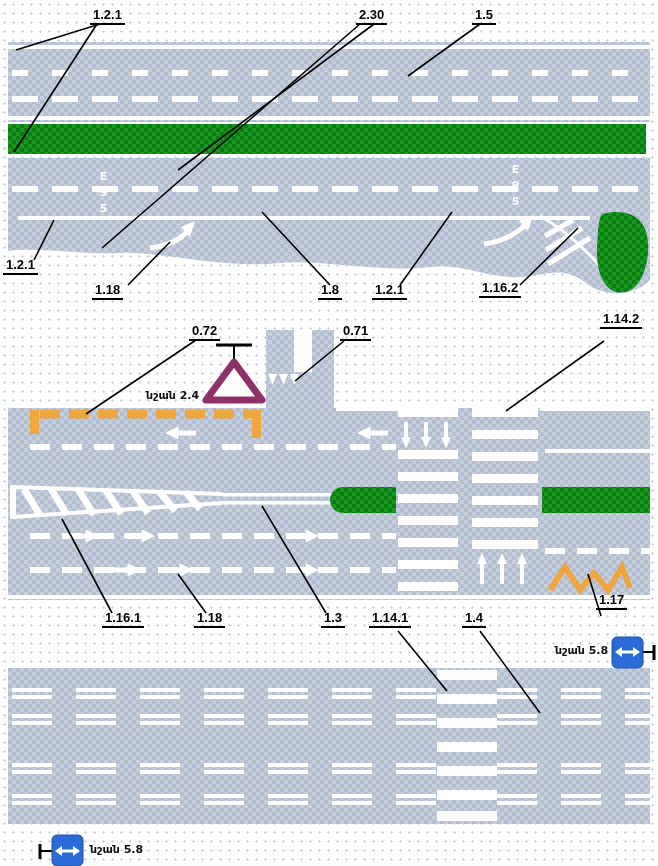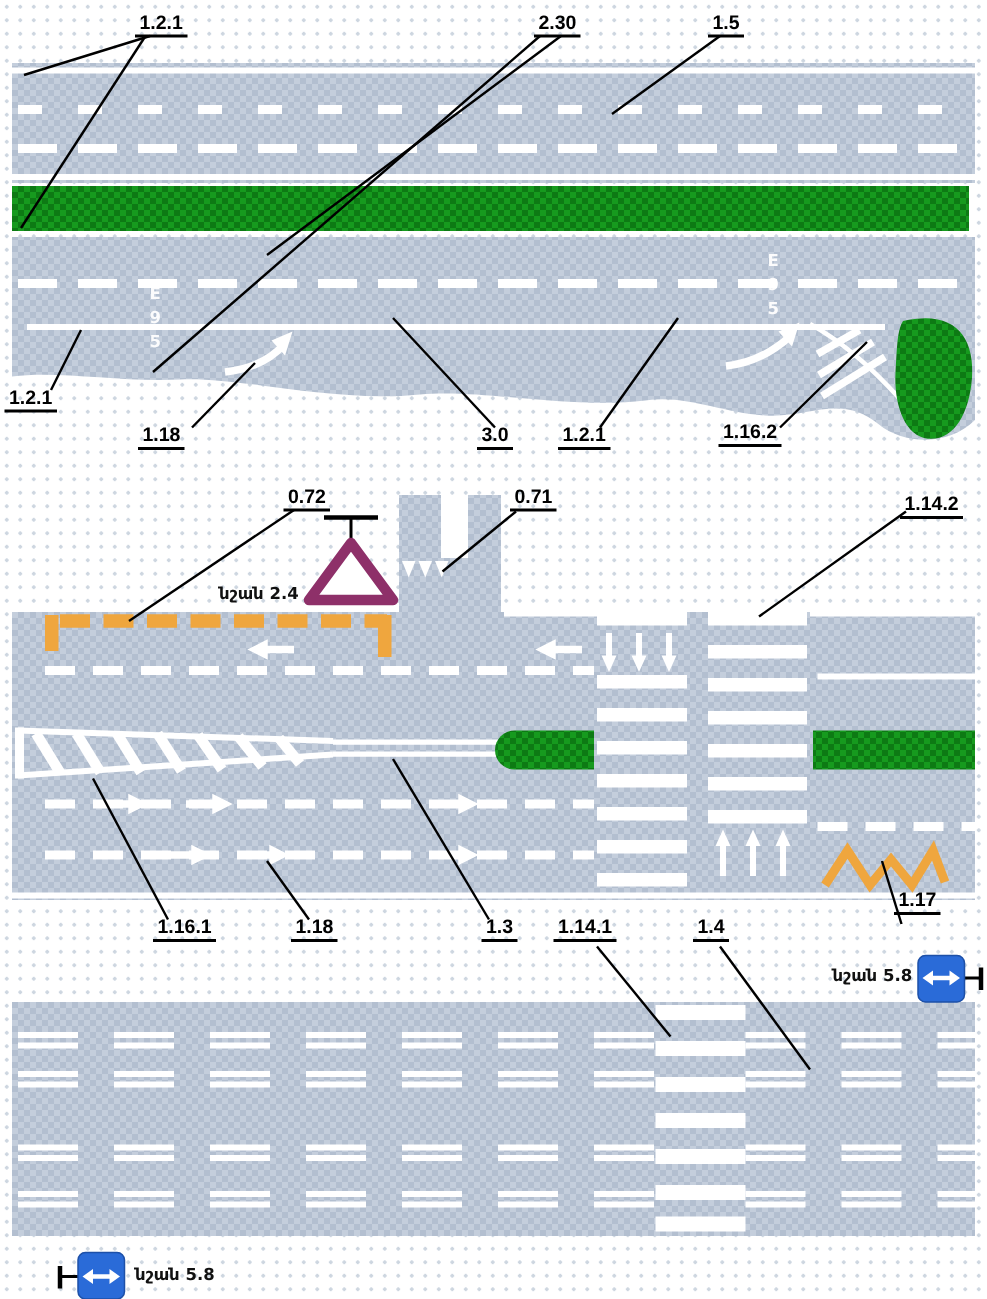--- a/index.html
+++ b/index.html
@@ -2,21 +2,20 @@
 <html><head>
 <meta charset="utf-8">
 <style>
   html,body{margin:0;padding:0;background:#fff;}
   #stage{
     position:relative;width:658px;height:866px;overflow:hidden;
     background-color:#ffffff;
     background-image:radial-gradient(#cdd6e0 1.2px, transparent 1.3px);
     background-size:9px 9px;
     font-family:"Liberation Sans", sans-serif;
-    text-align:center;
   }
   svg{position:absolute;left:0;top:0;}
   .callout{
     position:absolute;
     font:bold 13px "Liberation Sans", sans-serif;
     color:#000;
     border-bottom:2px solid #000;
     padding:0 3px 1px 3px;
     background:transparent;
     white-space:nowrap;
@@ -301,27 +300,27 @@
       <line x1="601" y1="616" x2="588" y2="574"></line>
     </g>
   </svg>
 
   <span class="callout" style="left:90px;top:8px">1.2.1</span>
   <span class="callout" style="left:356px;top:8px">2.30</span>
   <span class="callout" style="left:472px;top:8px">1.5</span>
 
   <span class="callout" style="left:3px;top:258px">1.2.1</span>
   <span class="callout" style="left:92px;top:283px">1.18</span>
-  <span class="callout" style="left:318px;top:283px">3.0</span>
+  <span class="callout" style="left:318px;top:283px">1.8</span>
   <span class="callout" style="left:372px;top:283px">1.2.1</span>
   <span class="callout" style="left:479px;top:281px">1.16.2</span>
 
   <span class="callout" style="left:189px;top:324px">0.72</span>
   <span class="callout" style="left:340px;top:324px">0.71</span>
-  <span class="callout" style="left:600px;top:329px">1.14.2</span>
+  <span class="callout" style="left:600px;top:312px">1.14.2</span>
 
   <span class="callout" style="left:102px;top:611px">1.16.1</span>
   <span class="callout" style="left:194px;top:611px">1.18</span>
   <span class="callout" style="left:321px;top:611px">1.3</span>
   <span class="callout" style="left:369px;top:611px">1.14.1</span>
   <span class="callout" style="left:462px;top:611px">1.4</span>
   <span class="callout" style="left:596px;top:593px">1.17</span>
 
   <span class="sign-caption" style="left:146px;top:389px">նշան 2.4</span>
   <span class="sign-caption" style="left:555px;top:644px">նշան 5.8</span>

